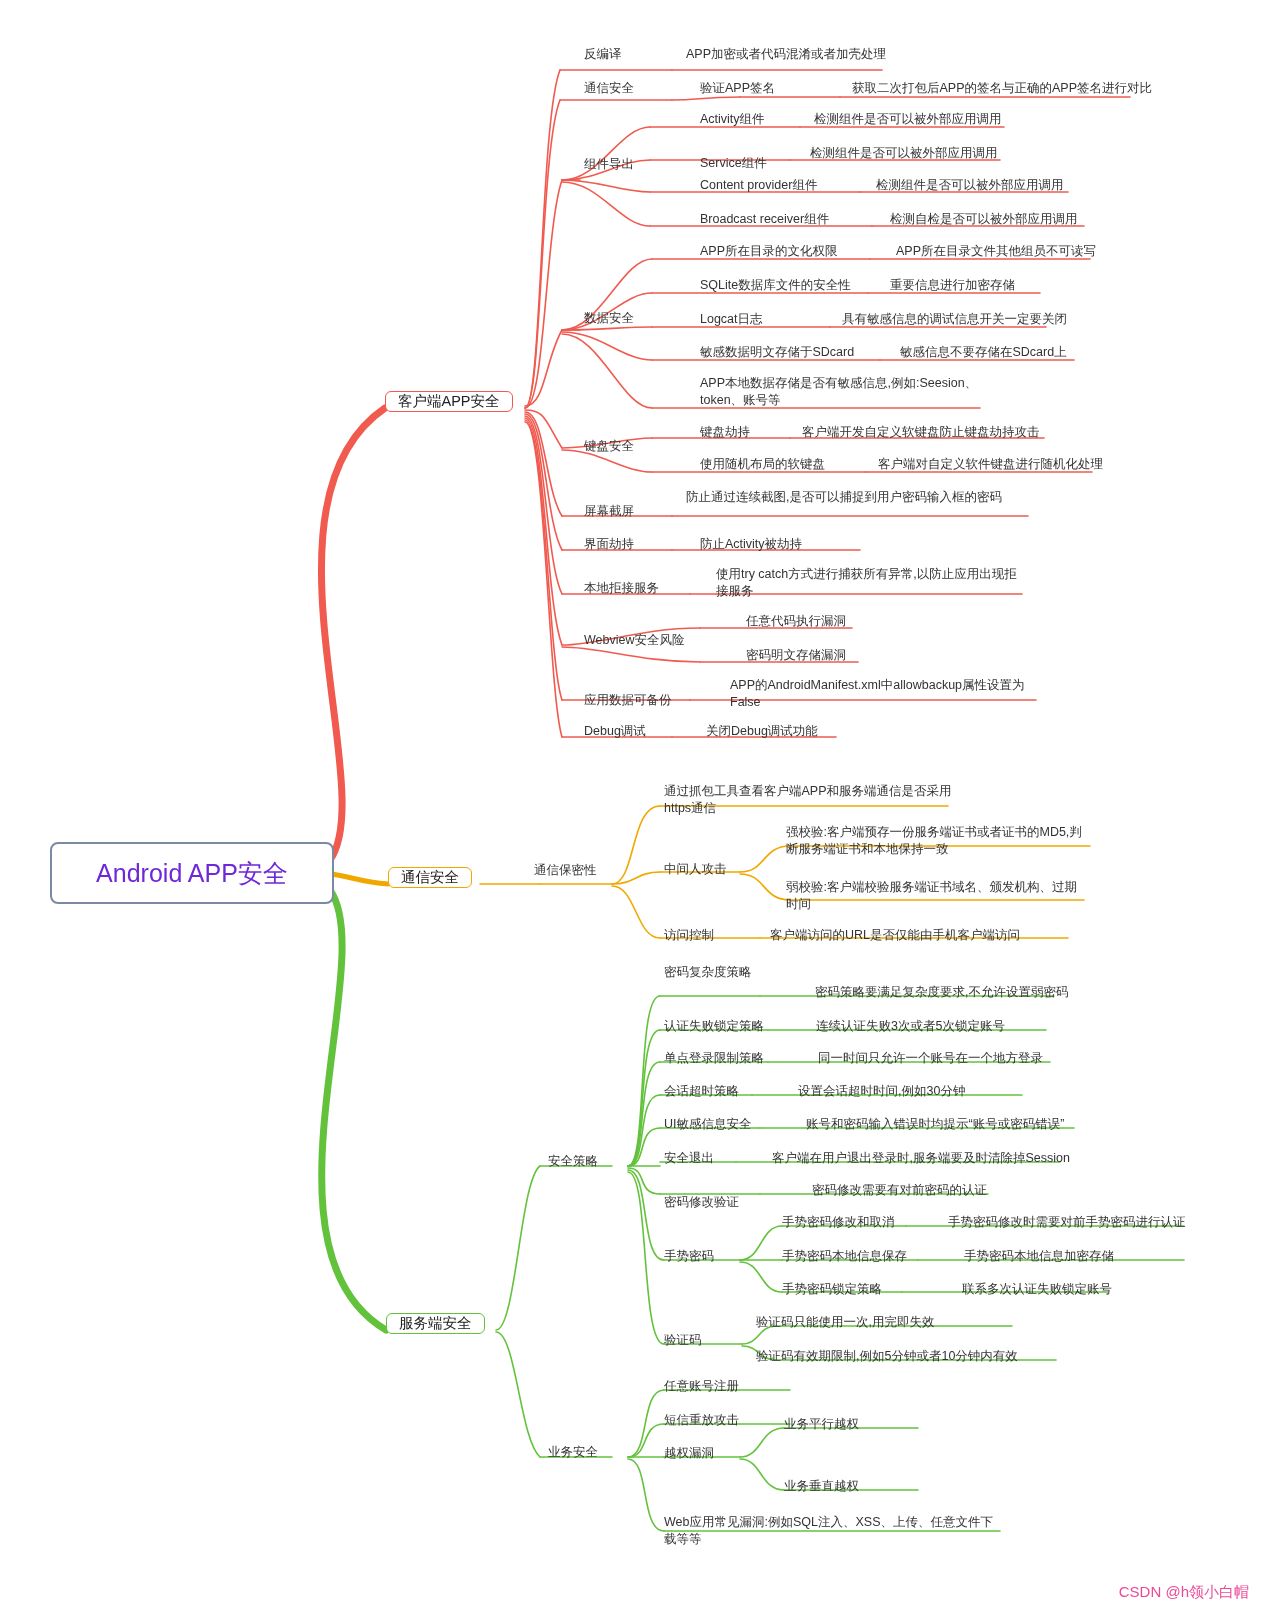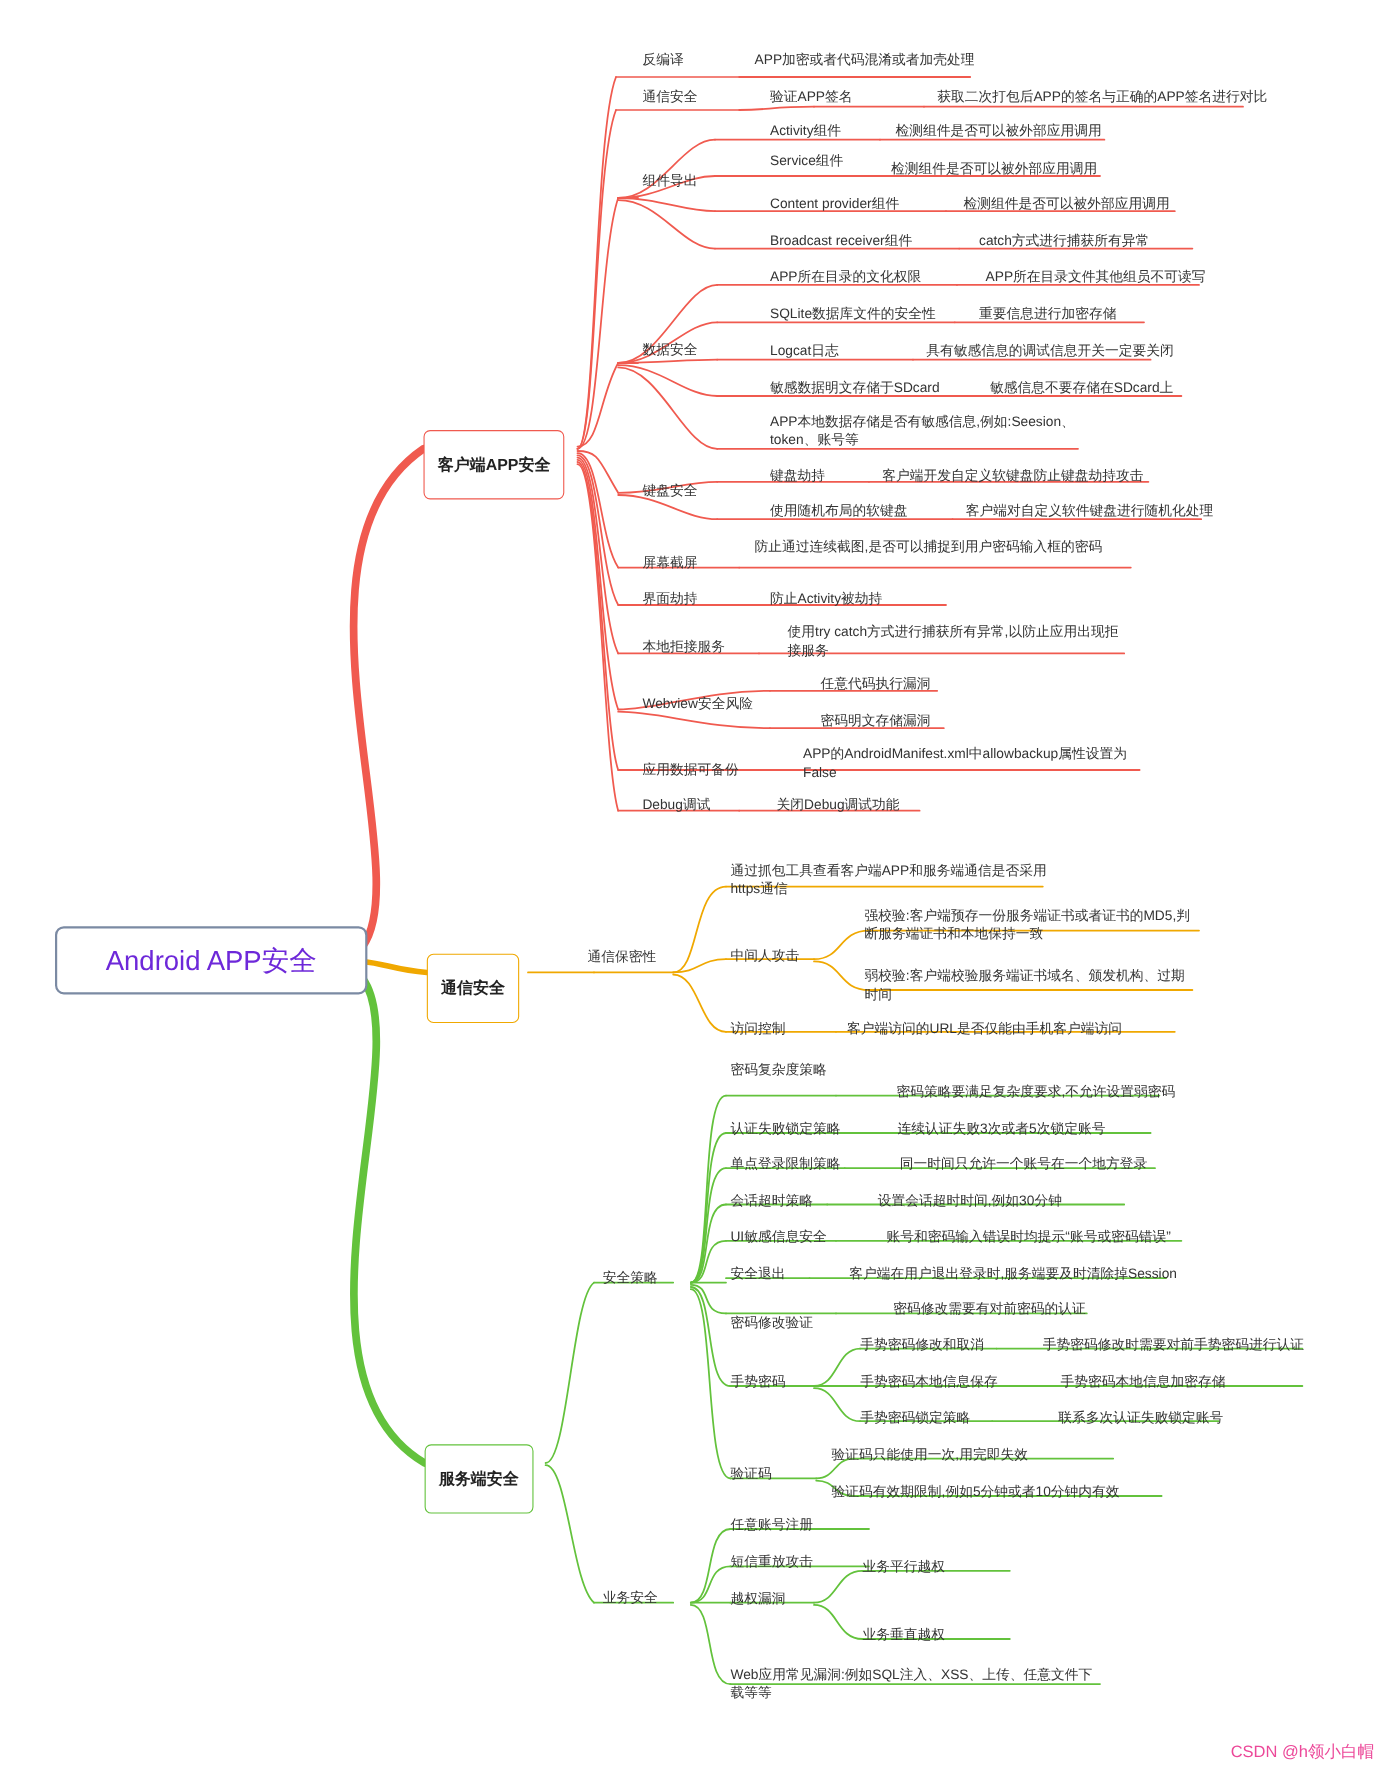--- a/index.html
+++ b/index.html
@@ -13,21 +13,21 @@
   
   .root{
     left:50px;top:842px;width:280px;height:58px;
     border:2px solid #7b8aa3;border-radius:8px;background:#fff;
     display:flex;align-items:center;justify-content:center;
     font-size:25px;color:#6d28d9;
   }
   
   .l1{
     border:1.6px solid;border-radius:6px;background:#fff;
-    font-size:14.5px;font-weight:bold;padding:21px 12px;
+    font-size:14.5px;font-weight:normal;padding:0 12px;
     display:flex;align-items:center;justify-content:center;
   }
   .l1.red{border-color:#f05a4f;color:#222;}
   .l1.orange{border-color:#f0a800;color:#222;}
   .l1.green{border-color:#63c23c;color:#222;}
   
   .l2{font-size:12.5px;color:#333;}
   .l3{font-size:12.5px;color:#333;}
   .l3.two-line{white-space:normal;line-height:1.35;}
   .watermark{
@@ -216,26 +216,26 @@
 <div class="node l2" style="left:584px;top:46px;"><span>反编译</span></div>
 <div class="node l3" style="left:686px;top:46px;"><span>APP加密或者代码混淆或者加壳处理</span></div>
 
 <div class="node l2" style="left:584px;top:80px;"><span>通信安全</span></div>
 <div class="node l3" style="left:700px;top:80px;"><span>验证APP签名</span></div>
 <div class="node l3" style="left:852px;top:80px;"><span>获取二次打包后APP的签名与正确的APP签名进行对比</span></div>
 
 <div class="node l2" style="left:584px;top:156px;"><span>组件导出</span></div>
 <div class="node l3" style="left:700px;top:111px;"><span>Activity组件</span></div>
 <div class="node l3" style="left:814px;top:111px;"><span>检测组件是否可以被外部应用调用</span></div>
-<div class="node l3" style="left:700px;top:138px;"><span>Service组件</span></div>
+<div class="node l3" style="left:700px;top:155px;"><span>Service组件</span></div>
 <div class="node l3" style="left:810px;top:145px;"><span>检测组件是否可以被外部应用调用</span></div>
 <div class="node l3" style="left:700px;top:177px;"><span>Content provider组件</span></div>
 <div class="node l3" style="left:876px;top:177px;"><span>检测组件是否可以被外部应用调用</span></div>
 <div class="node l3" style="left:700px;top:211px;"><span>Broadcast receiver组件</span></div>
-<div class="node l3" style="left:890px;top:211px;"><span>catch方式进行捕获所有异常</span></div>
+<div class="node l3" style="left:890px;top:211px;"><span>检测自检是否可以被外部应用调用</span></div>
 
 <div class="node l2" style="left:584px;top:310px;"><span>数据安全</span></div>
 <div class="node l3" style="left:700px;top:243px;"><span>APP所在目录的文化权限</span></div>
 <div class="node l3" style="left:896px;top:243px;"><span>APP所在目录文件其他组员不可读写</span></div>
 <div class="node l3" style="left:700px;top:277px;"><span>SQLite数据库文件的安全性</span></div>
 <div class="node l3" style="left:890px;top:277px;"><span>重要信息进行加密存储</span></div>
 <div class="node l3" style="left:700px;top:311px;"><span>Logcat日志</span></div>
 <div class="node l3" style="left:842px;top:311px;"><span>具有敏感信息的调试信息开关一定要关闭</span></div>
 <div class="node l3" style="left:700px;top:344px;"><span>敏感数据明文存储于SDcard</span></div>
 <div class="node l3" style="left:900px;top:344px;"><span>敏感信息不要存储在SDcard上</span></div>

